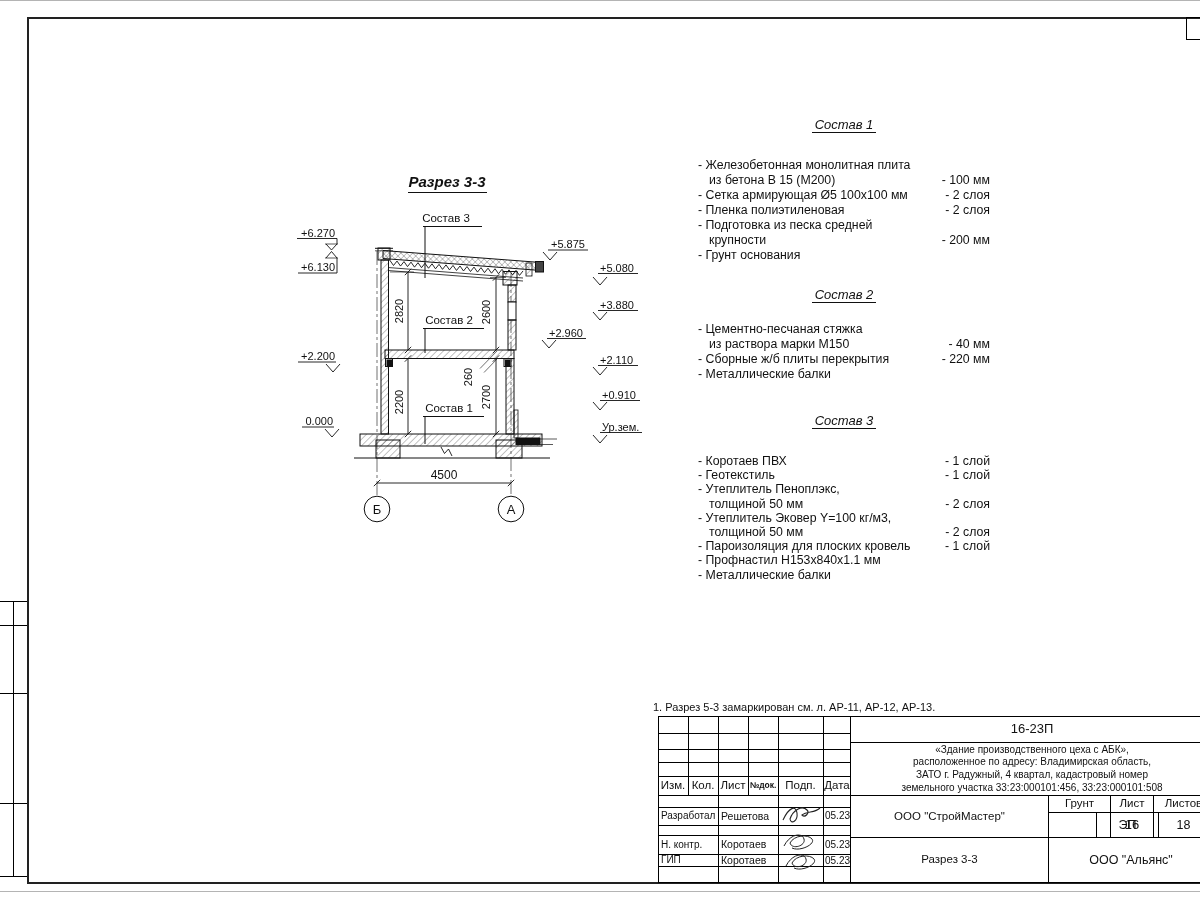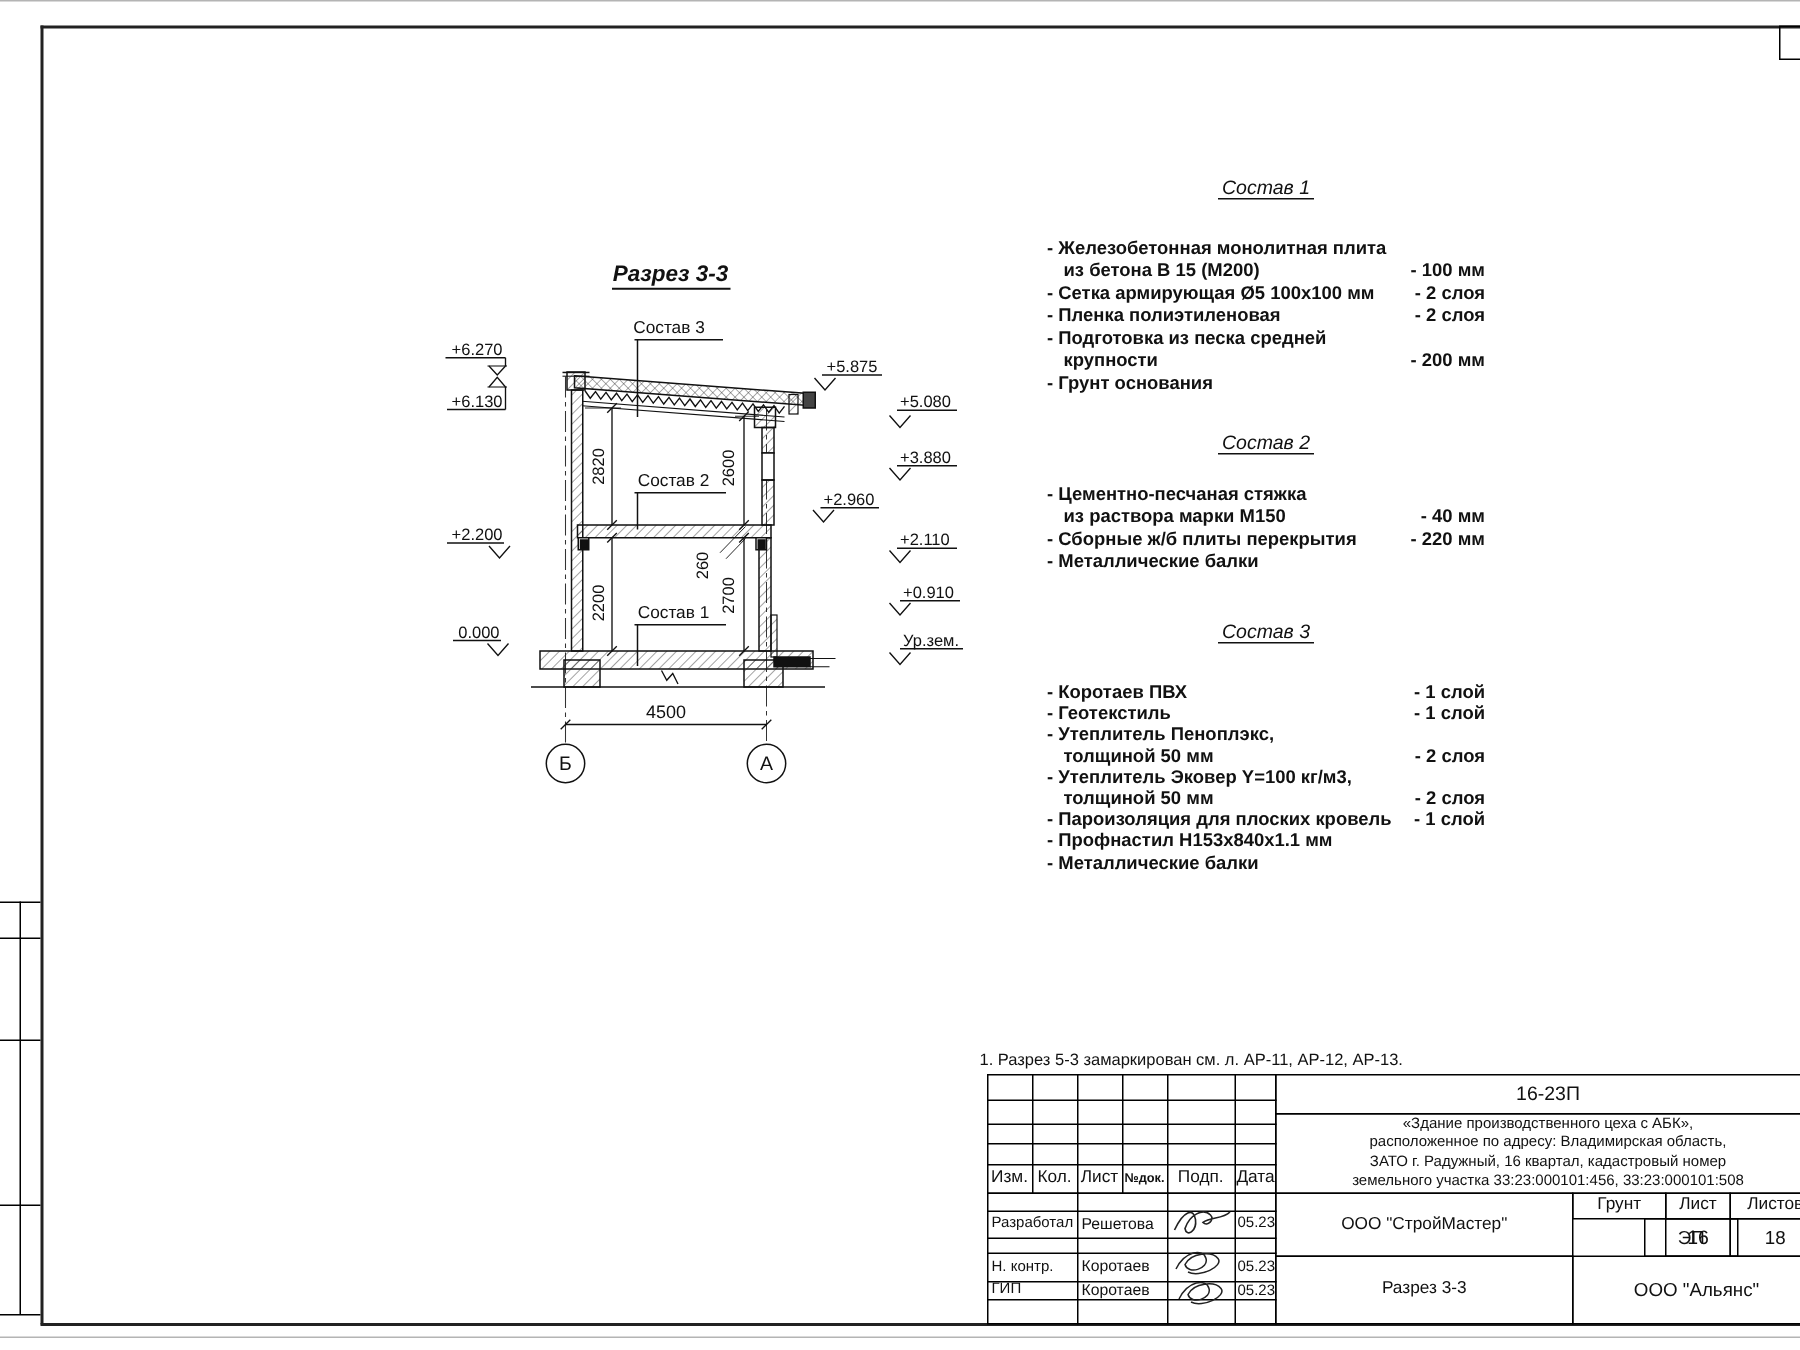--- a/index.html
+++ b/index.html
@@ -9,21 +9,21 @@
   .hl{position:absolute;height:0;border-top:1px solid #000;}
   .hl.light{border-top:1px solid #b4b4b4;}
   .vl{position:absolute;width:0;border-left:1px solid #000;}
   .cell{position:absolute;border:1px solid #000;box-sizing:border-box;
         display:flex;align-items:center;justify-content:center;text-align:center;
         overflow:hidden;line-height:1.15;}
   .note{position:absolute;font-size:11px;white-space:nowrap;}
   .comp-head{position:absolute;width:292px;text-align:center;font-style:italic;
              font-size:13px;white-space:nowrap;}
   .comp-head span{border-bottom:1px solid #111;padding:0 3px;}
-  .clist{position:absolute;width:292px;font-size:12.3px;font-weight:bold;}
+  .clist{position:absolute;width:292px;font-size:12.3px;}
   .crow{display:flex;justify-content:space-between;height:15px;line-height:15px;white-space:nowrap;}
   .clist.s3 .crow{height:14.2px;line-height:14.2px;}
   .ct.cont{padding-left:11px;}
   svg text{fill:#111;}
   .sig{position:absolute;}
 </style>
 </head>
 <body>
 
 <div class="hl light" style="left:0;top:2;width:1200px;"></div>
@@ -315,21 +315,21 @@
   <path d="M3 20 C9 7, 16 5, 17 13 C18 21, 11 25, 10 19 C13 10, 22 5, 27 10 C30 13, 25 18, 22 15 C27 11, 35 13, 40 8" fill="none" stroke="#222" stroke-width="1.1"></path>
 </svg>
 <svg class="sig" style="left:778px;top:830px;" width="46" height="44" viewBox="0 0 46 44">
   <path d="M6 16 C12 4, 24 2, 26 9 C28 16, 14 20, 12 13 C16 5, 30 4, 34 9 C38 14, 22 22, 14 18 M8 36 C14 24, 26 22, 28 29 C30 36, 16 40, 14 33 C18 25, 32 24, 36 29 C40 34, 24 42, 16 38" fill="none" stroke="#222" stroke-width="1"></path>
 </svg>
 
 <div class="cell" style="left:850px;top:716px;width:364px;height:27px;font-size:13px;">16-23П</div>
 <div class="cell" style="left:850px;top:742px;width:364px;height:54px;font-size:10px;flex-direction:column;line-height:12.6px;">
   <div>«Здание производственного цеха с АБК»,</div>
   <div>расположенное по адресу: Владимирская область,</div>
-  <div>ЗАТО г. Радужный, 16 квартал, кадастровый номер</div>
+  <div>ЗАТО г. Радужный, 4 квартал, кадастровый номер</div>
   <div>земельного участка 33:23:000101:456, 33:23:000101:508</div>
 </div>
 <div class="cell" style="left:850px;top:795px;width:199px;height:43px;font-size:11.5px;">ООО "СтройМастер"</div>
 <div class="cell" style="left:1048px;top:795px;width:63px;height:18px;font-size:11.5px;">Грунт</div>
 <div class="cell" style="left:1110px;top:795px;width:44px;height:18px;font-size:11.5px;">Лист</div>
 <div class="cell" style="left:1153px;top:795px;width:61px;height:18px;font-size:11.5px;">Листов</div>
 <div class="cell" style="left:1048px;top:812px;width:63px;height:26px;font-size:12.5px;margin-left:48px;">ЭП</div>
 <div class="cell" style="left:1110px;top:812px;width:44px;height:26px;font-size:13px;">16</div>
 <div class="cell" style="left:1153px;top:812px;width:61px;height:26px;font-size:12.5px;">18</div>
 <div class="cell" style="left:850px;top:837px;width:199px;height:46px;font-size:11.5px;">Разрез 3-3</div>

